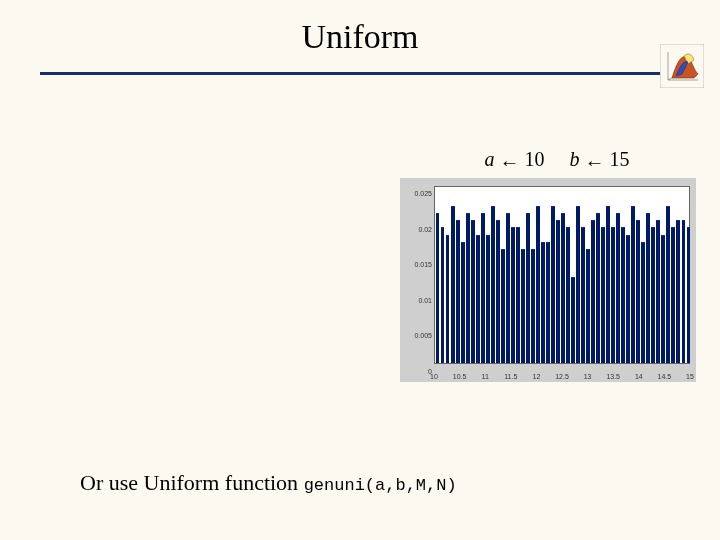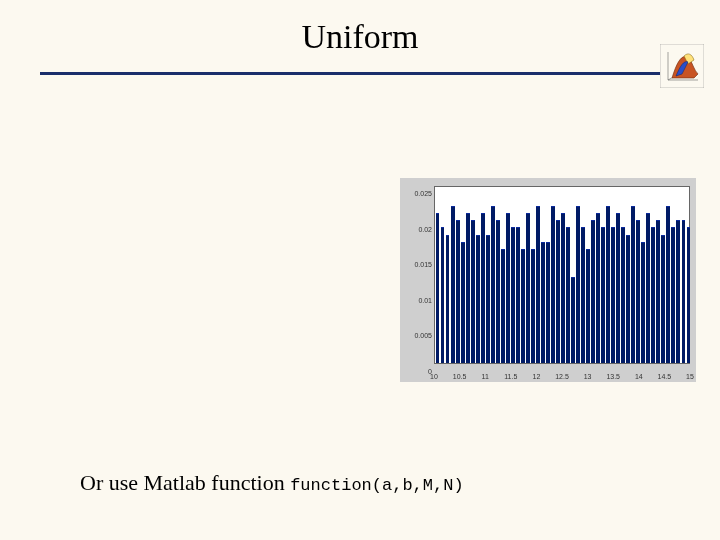--- a/index.html
+++ b/index.html
@@ -133,20 +133,29 @@
       <line x1="8" y1="36" x2="8" y2="8" stroke="#666" stroke-width="0.6"></line>
       <line x1="8" y1="36" x2="30" y2="24" stroke="#666" stroke-width="0.6"></line>
 
       <path d="M12 34 C18 14, 24 8, 30 16 C33 20, 34 26, 38 30 L34 34 Z" fill="#c85423" stroke="#6d2a0f" stroke-width="0.6"></path>
       <path d="M24 12 C28 8, 32 10, 34 16 L28 20 Z" fill="#ffe17a" stroke="#7a5b00" stroke-width="0.5"></path>
       <path d="M16 32 C20 22, 24 16, 28 18 L22 30 Z" fill="#2a4ec8" stroke="#142760" stroke-width="0.5"></path>
     </svg>
   </div>
 
 
+  <div class="eqn">
+    <span>a</span>
+    <span class="rel">←</span>
+    <span class="num">10</span>
+    &nbsp;&nbsp;&nbsp;
+    <span>b</span>
+    <span class="rel">←</span>
+    <span class="num">15</span>
+  </div>
 
   <div class="chart-box">
     <div class="plot-area">
       <div class="bars">
           <div class="bar" style="left: 0.552157px; width: 3.91529px; height: 148.68px; background: rgb(0, 26, 102);"></div>
           <div class="bar" style="left: 5.57176px; width: 3.91529px; height: 134.52px; background: rgb(0, 26, 102);"></div>
           <div class="bar" style="left: 10.5914px; width: 3.91529px; height: 127.44px; background: rgb(0, 26, 102);"></div>
           <div class="bar" style="left: 15.611px; width: 3.91529px; height: 155.76px; background: rgb(0, 26, 102);"></div>
           <div class="bar" style="left: 20.6306px; width: 3.91529px; height: 141.6px; background: rgb(0, 26, 102);"></div>
           <div class="bar" style="left: 25.6502px; width: 3.91529px; height: 120.36px; background: rgb(0, 26, 102);"></div>
@@ -211,16 +220,16 @@
       <div class="axis-tick-x" style="left: 136.4px;">12</div>
       <div class="axis-tick-x" style="left: 162px;">12.5</div>
       <div class="axis-tick-x" style="left: 187.6px;">13</div>
       <div class="axis-tick-x" style="left: 213.2px;">13.5</div>
       <div class="axis-tick-x" style="left: 238.8px;">14</div>
       <div class="axis-tick-x" style="left: 264.4px;">14.5</div>
       <div class="axis-tick-x" style="left: 290px;">15</div>
     </div>
 
   <div class="bottom-line">
-    <span>Or use Matlab function </span><span class="mono">function(a,b,M,N)</span>
+    <span>Or use Uniform function </span><span class="mono">genuni(a,b,M,N)</span>
   </div>
 
 </div>
 
 </body></html>

